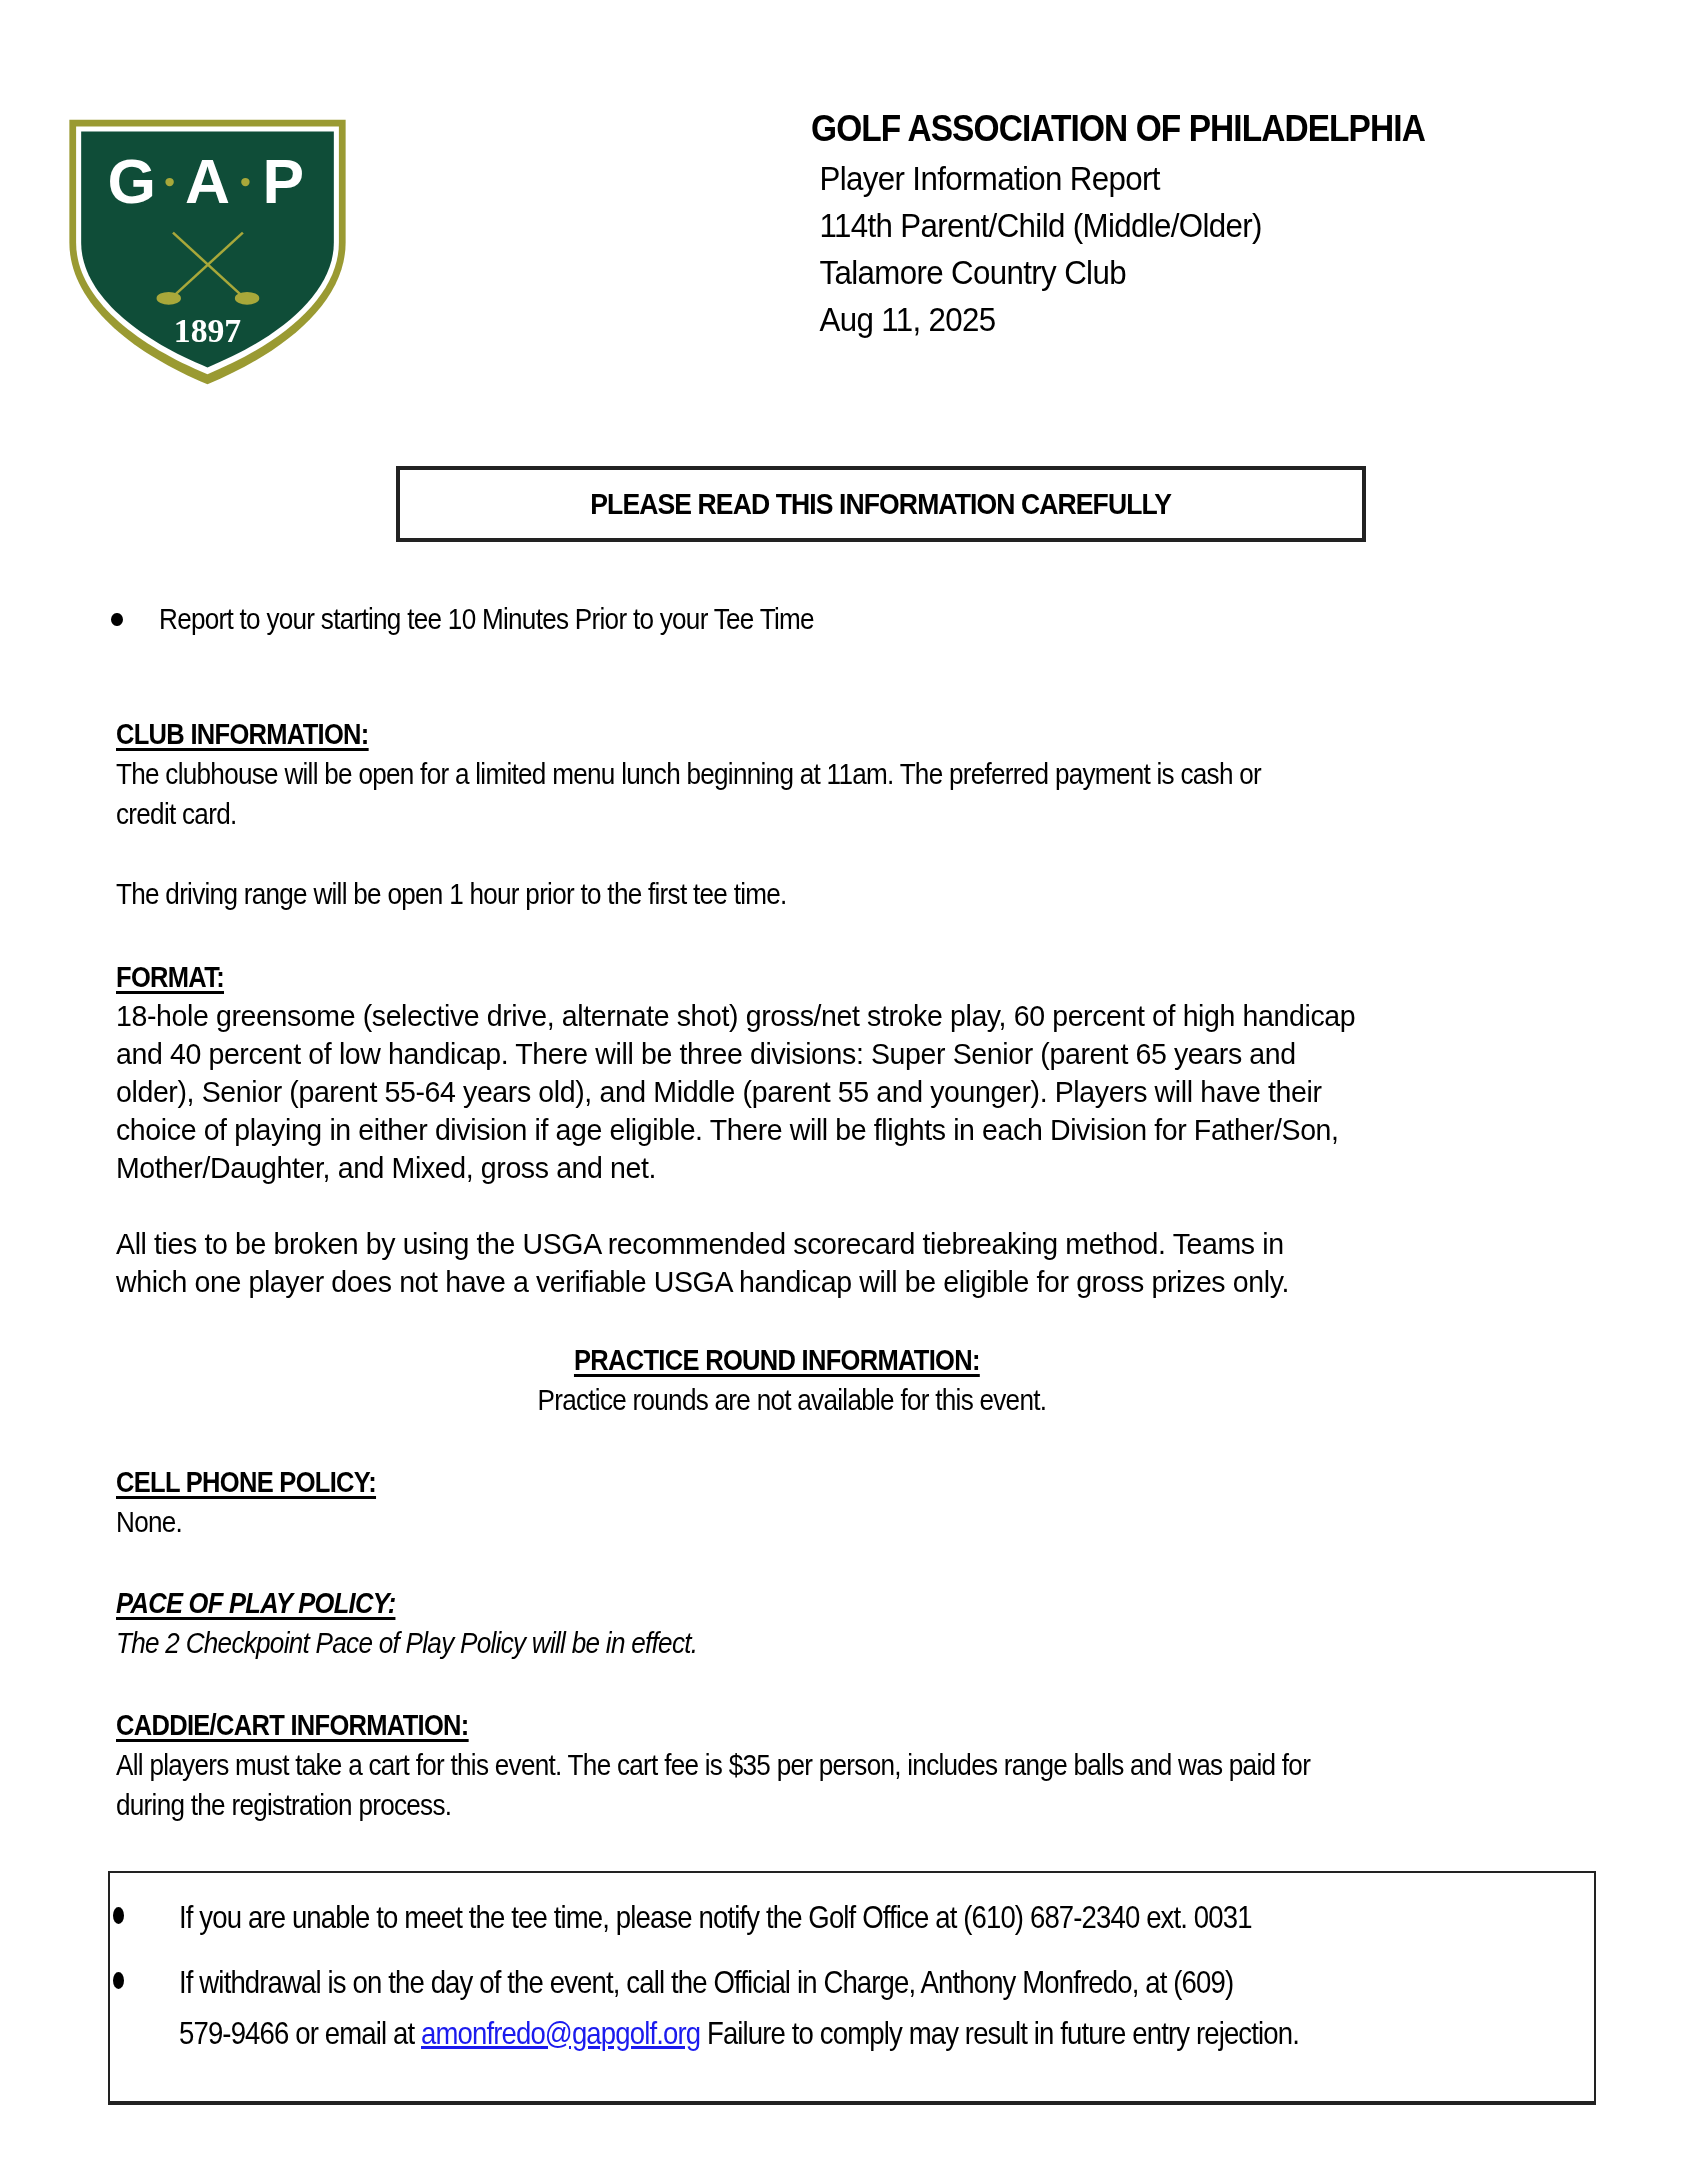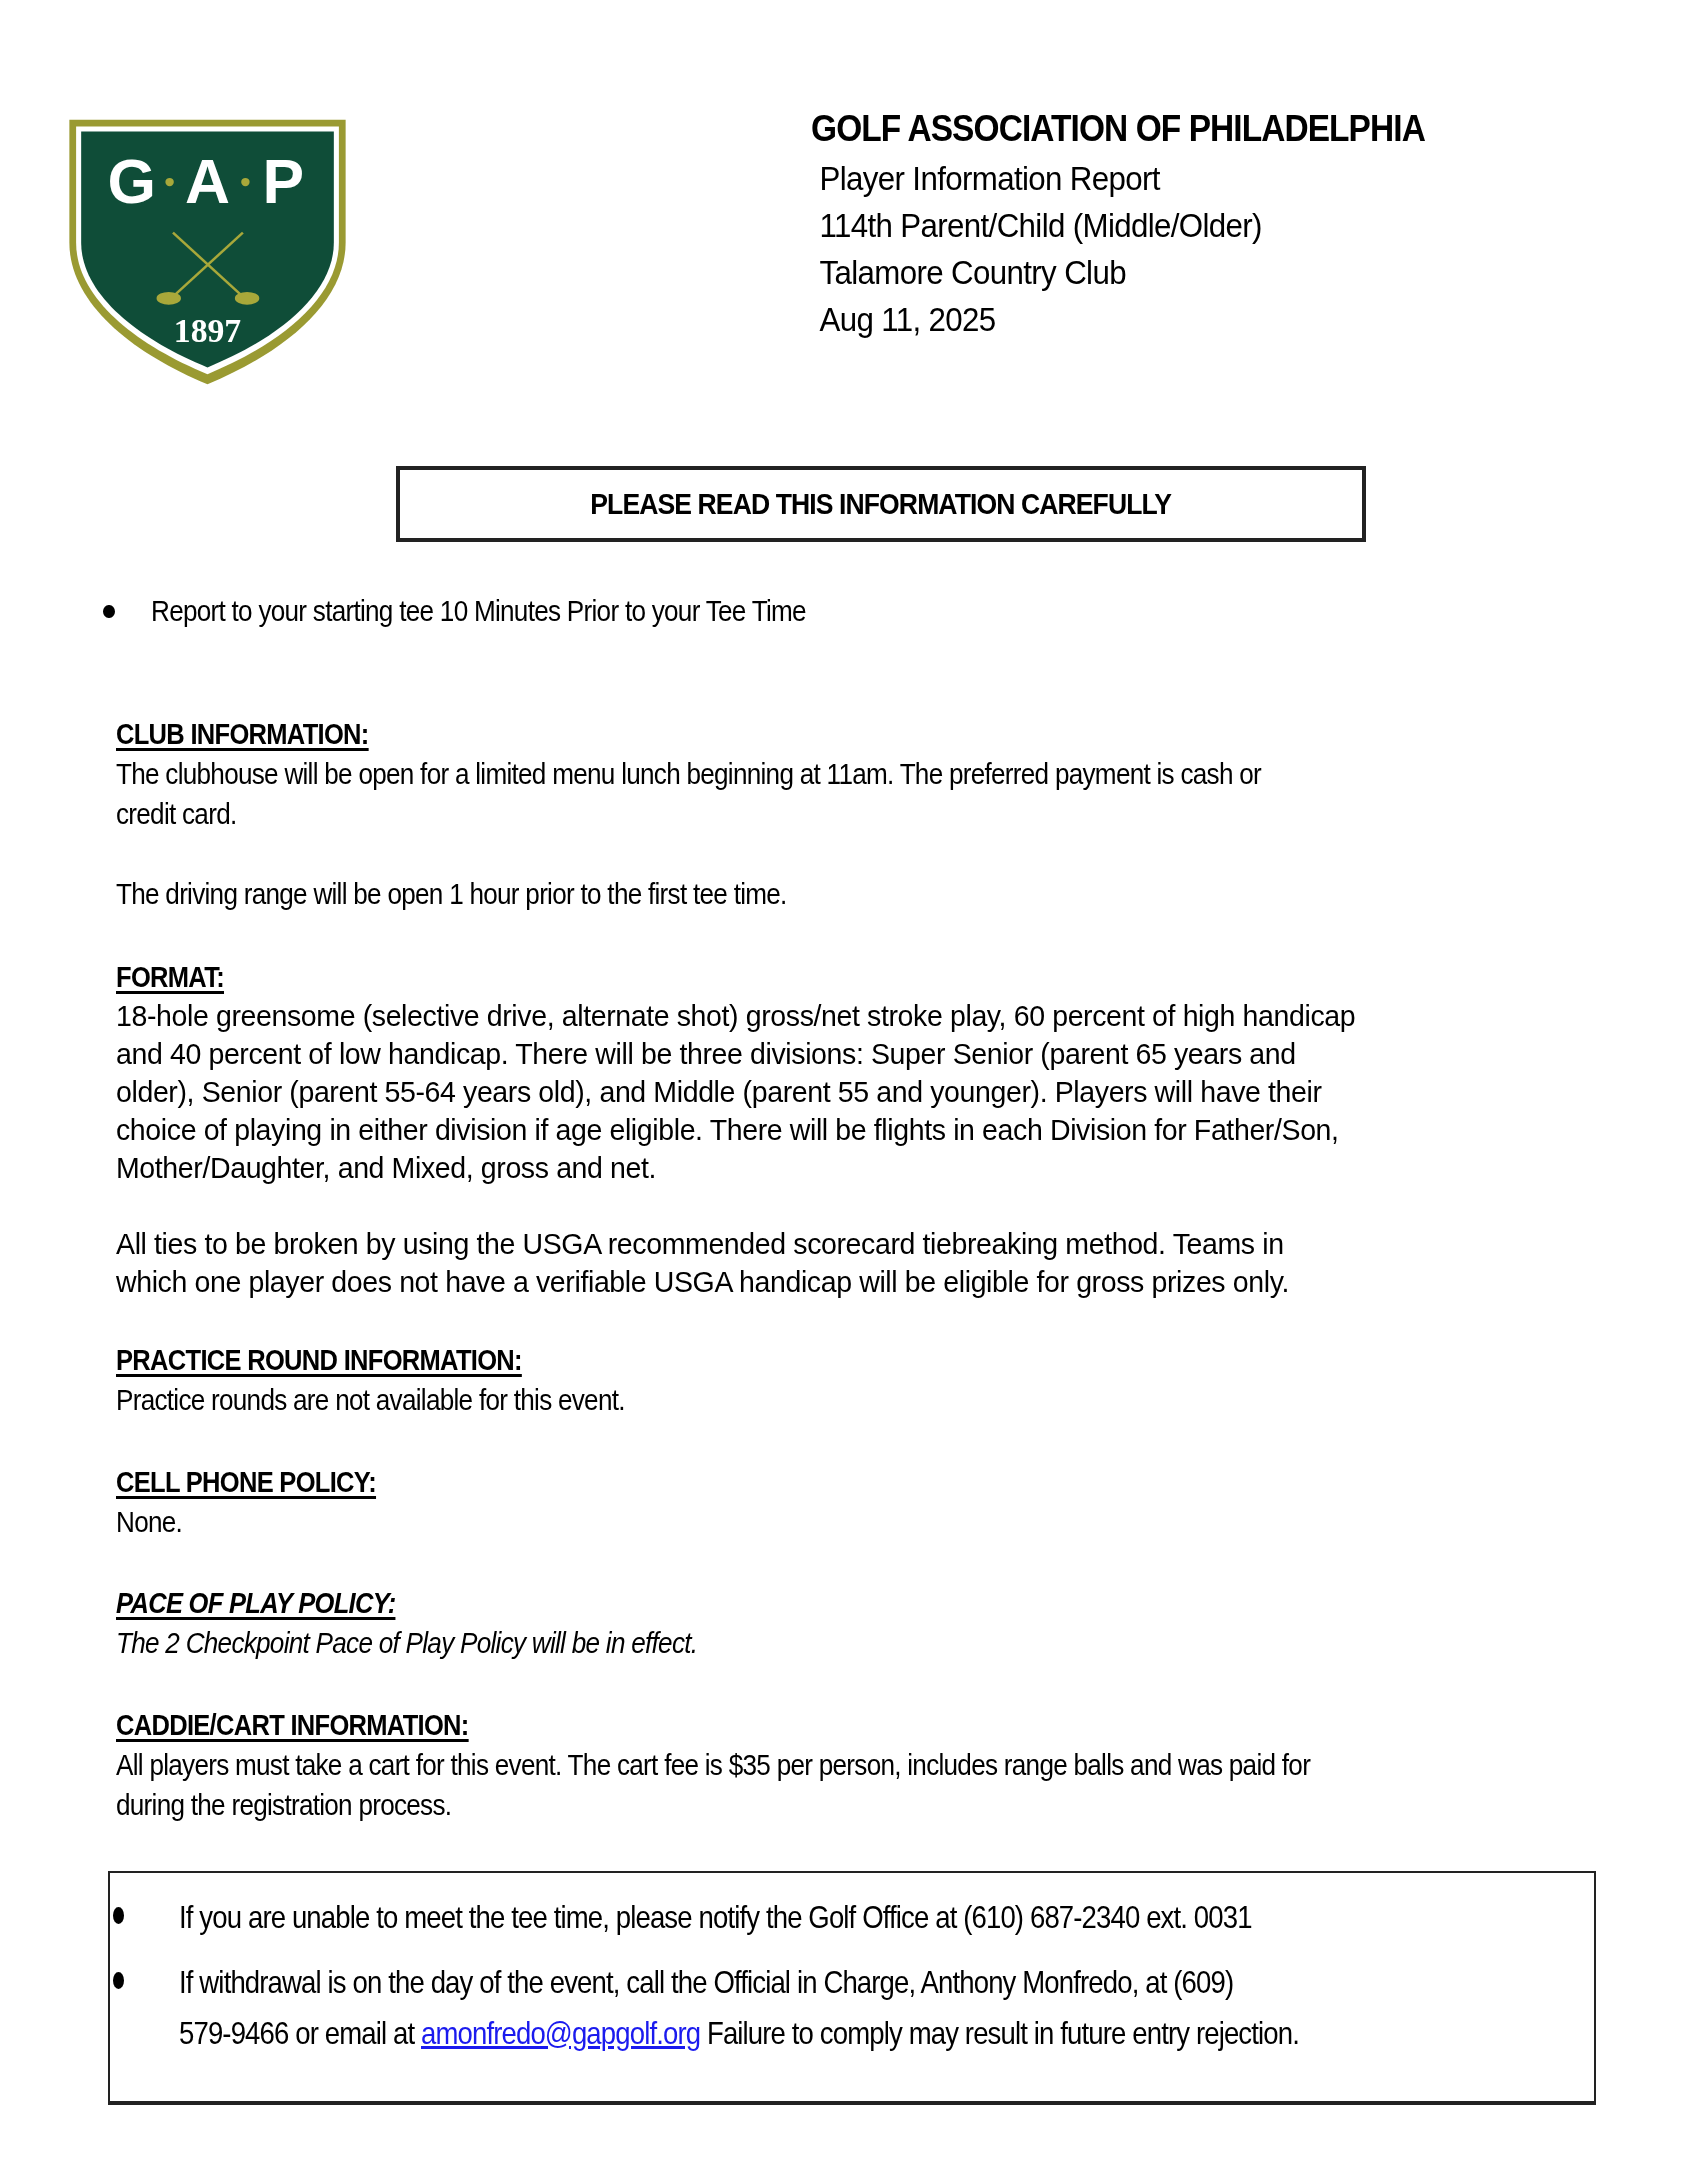--- a/index.html
+++ b/index.html
@@ -79,21 +79,21 @@
     .calibri {
       font-size: 29px;
       letter-spacing: -0.8px;
       line-height: 40px;
       white-space: nowrap;
       transform: scaleX(0.9);
       transform-origin: left center;
     }
     .bullets {
       list-style: none;
-      margin: 0;
+      margin: 8px;
       padding: 0;
     }
     .bullets li {
       position: relative;
       padding-left: 51px;
       height: 40px;
     }
     .bullets .dot {
       position: absolute;
       left: 3.4px;
@@ -233,21 +233,21 @@
     <div class="heading">FORMAT:</div>
     <div class="arial">18-hole greensome (selective drive, alternate shot) gross/net stroke play, 60 percent of high handicap</div>
     <div class="arial">and 40 percent of low handicap. There will be three divisions: Super Senior (parent 65 years and</div>
     <div class="arial">older), Senior (parent 55-64 years old), and Middle (parent 55 and younger). Players will have their</div>
     <div class="arial">choice of playing in either division if age eligible. There will be flights in each Division for Father/Son,</div>
     <div class="arial">Mother/Daughter, and Mixed, gross and net.</div>
     <div class="arial" style="margin-top:38px;">All ties to be broken by using the USGA recommended scorecard tiebreaking method.  Teams in</div>
     <div class="arial">which one player does not have a verifiable USGA handicap will be eligible for gross prizes only.</div>
   </div>
 
-  <div class="section" style="top:749px;">
+  <div class="section" style="top:749px;text-align:center;">
     <div class="heading">PRACTICE ROUND INFORMATION:</div>
     <div class="para">Practice rounds are not available for this event.</div>
   </div>
 
   <div class="section" style="top:871px;">
     <div class="heading">CELL PHONE POLICY:</div>
     <div class="para">None.</div>
   </div>
 
   <div class="section" style="top:992px;font-style:italic;">

